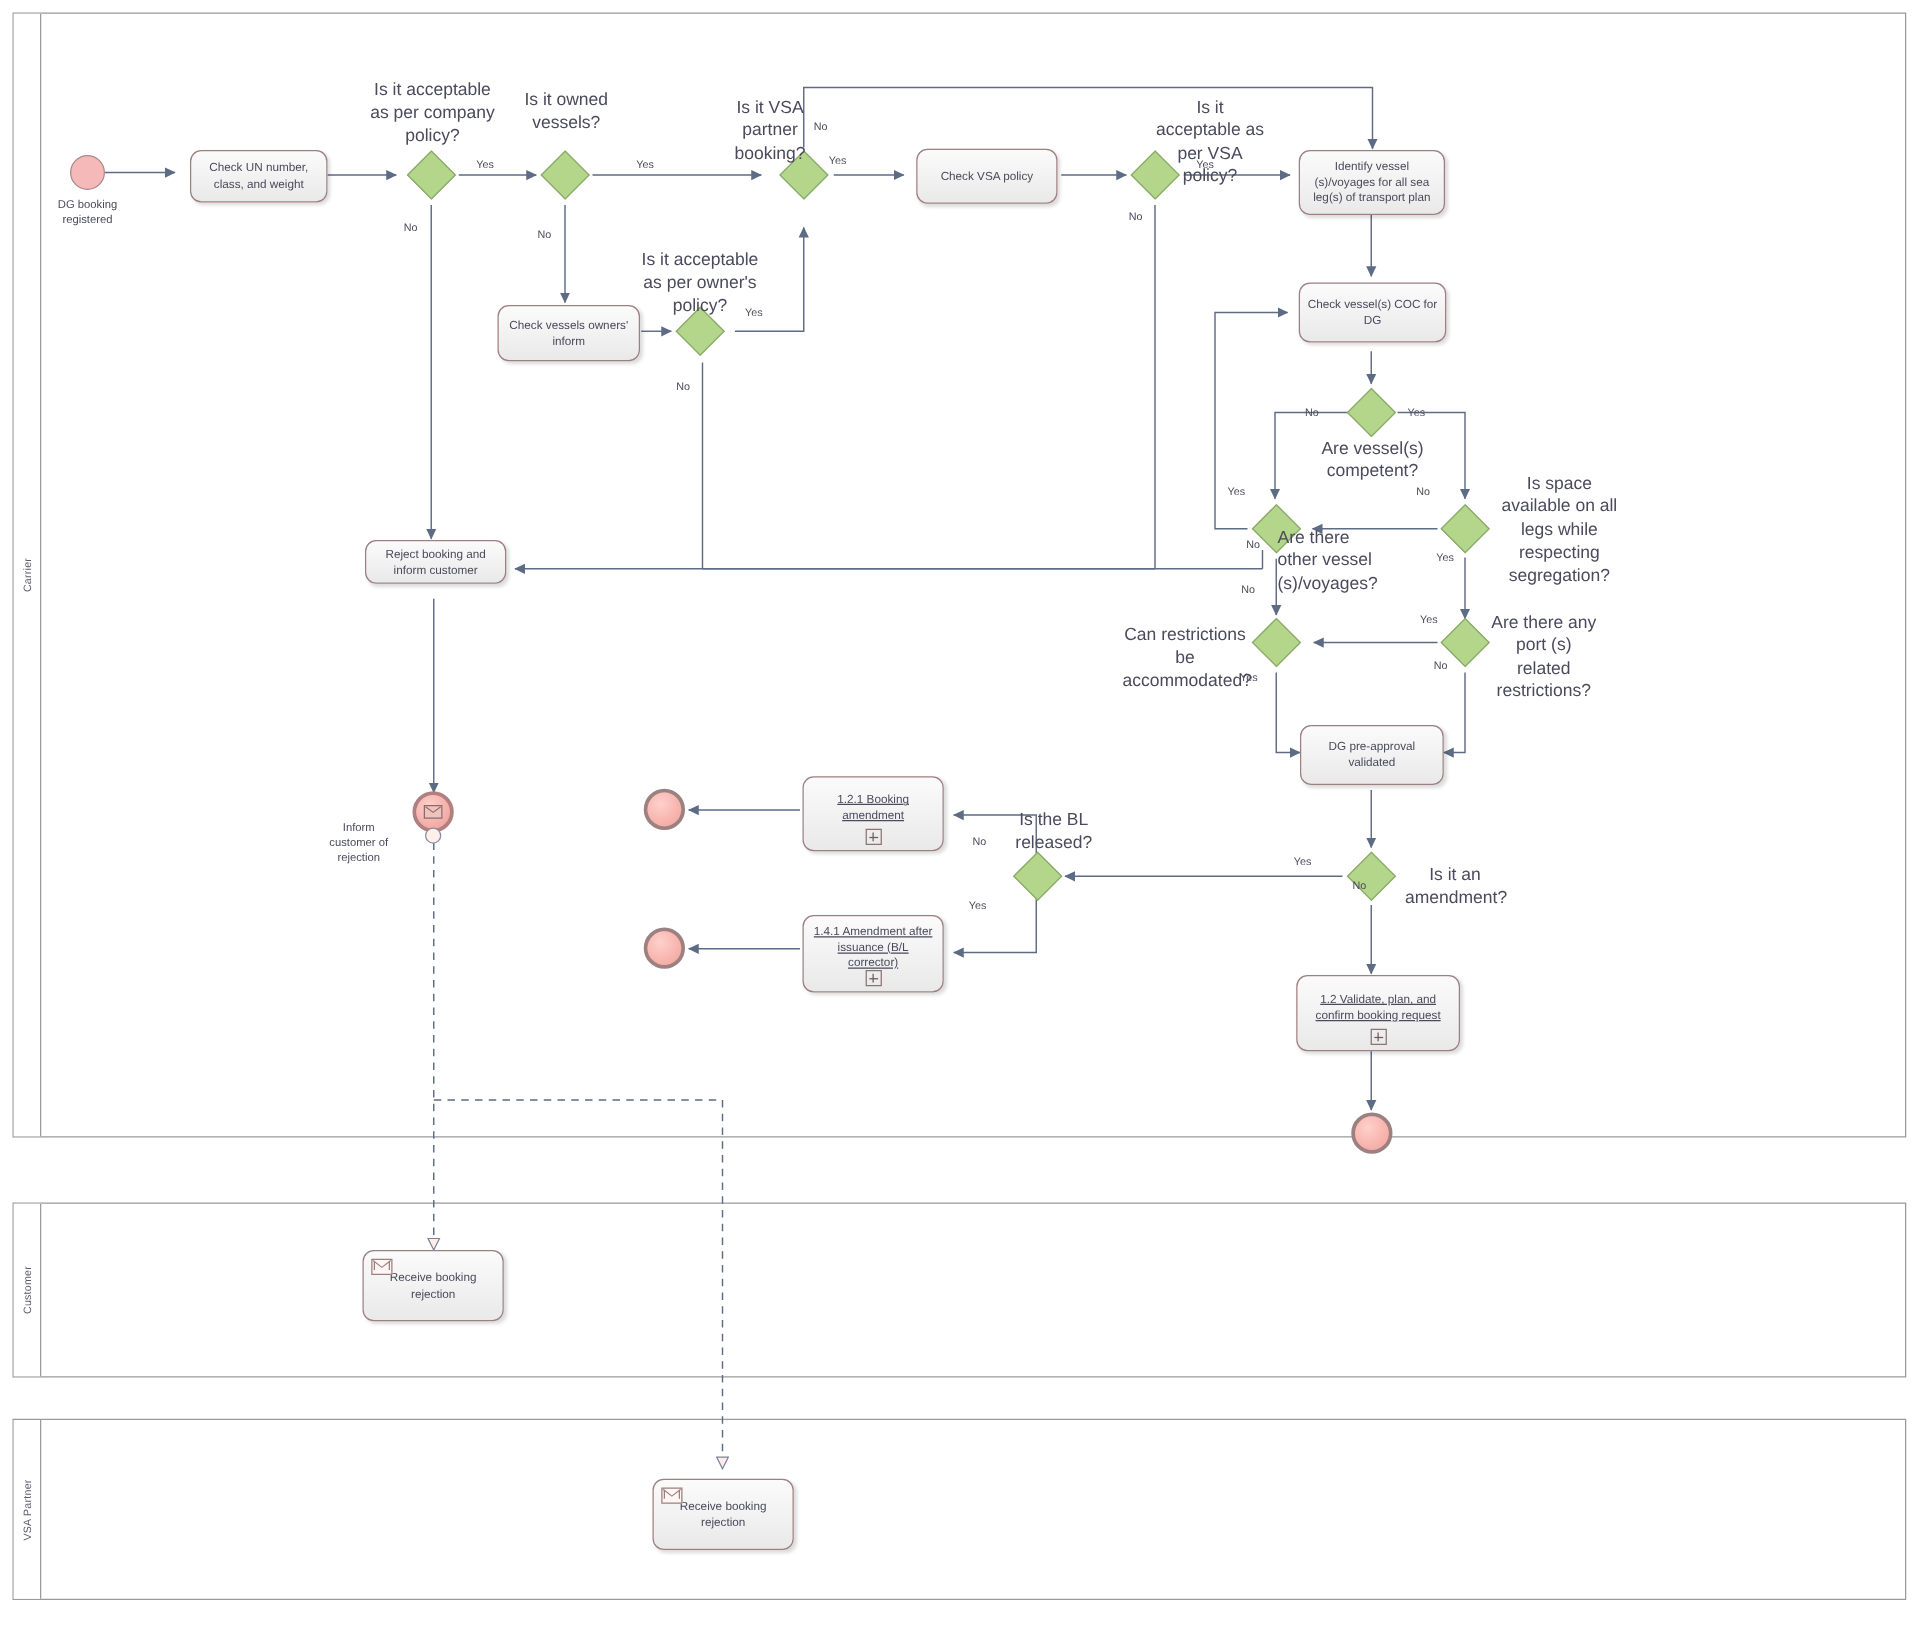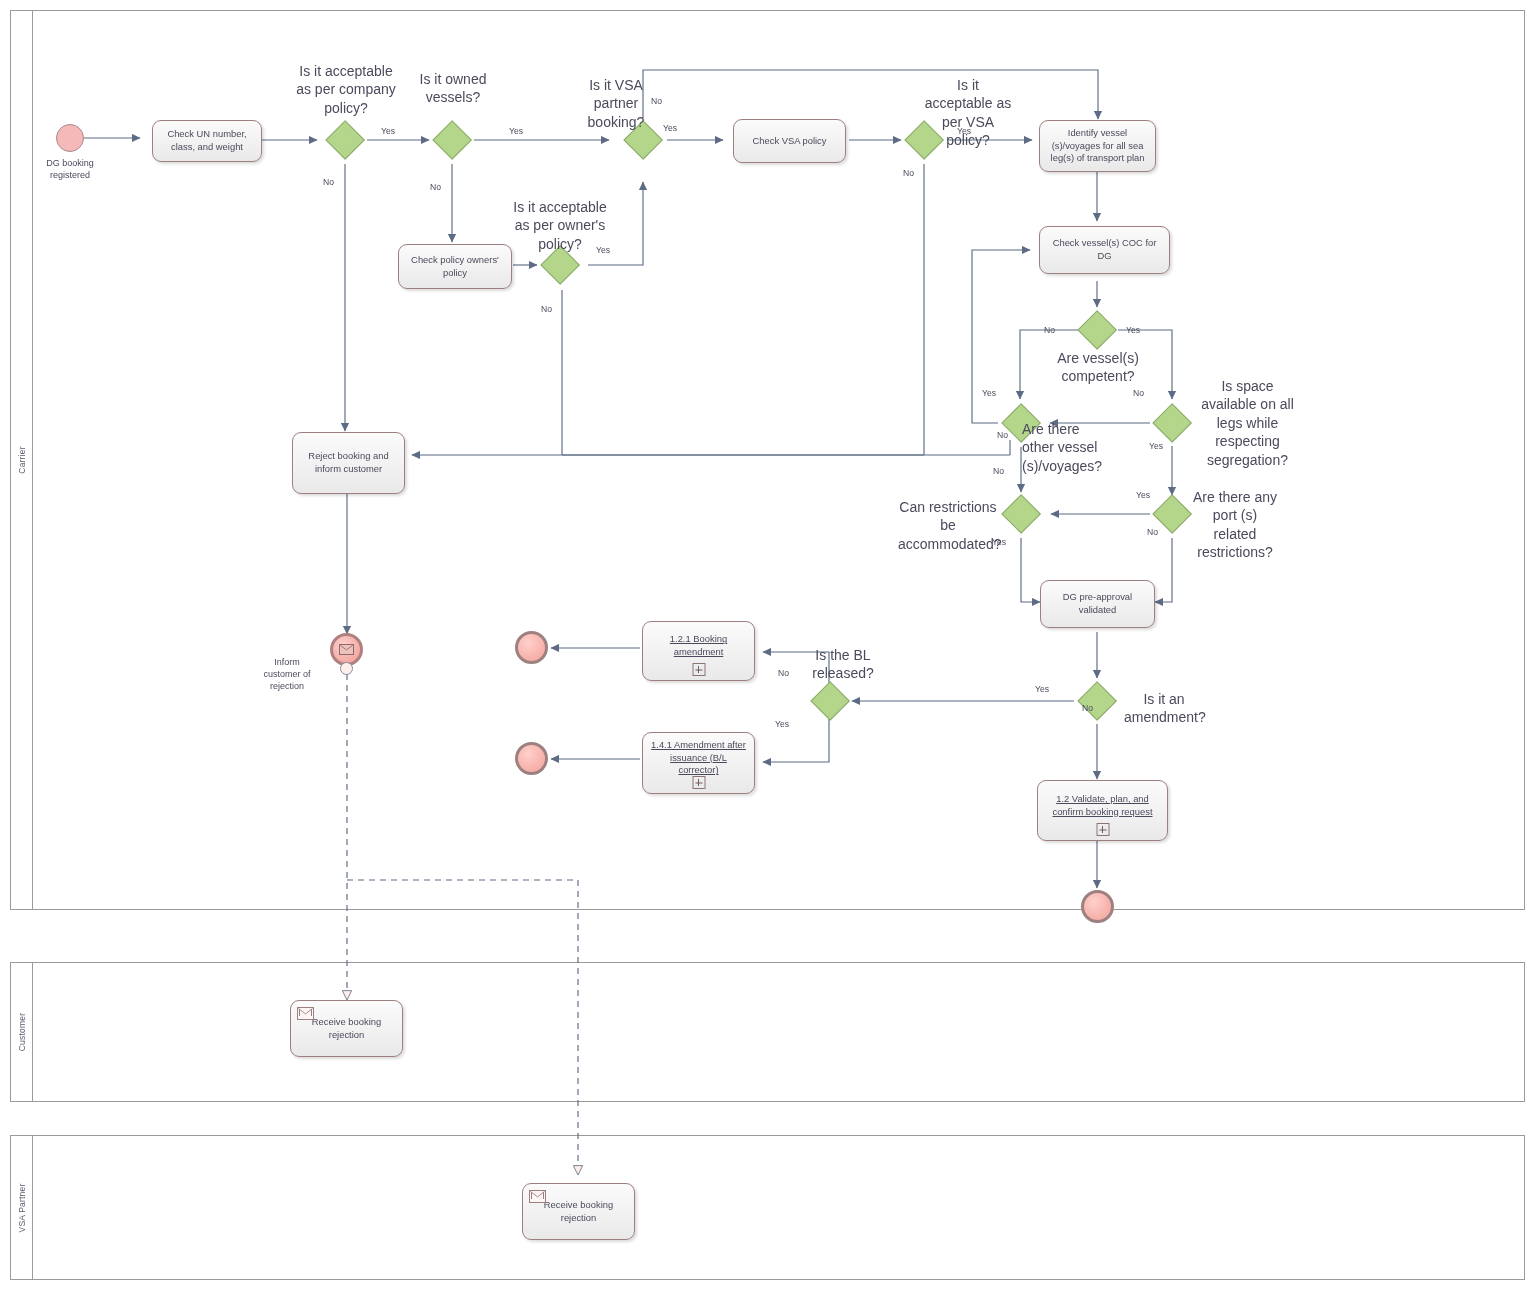--- a/index.html
+++ b/index.html
@@ -195,36 +195,36 @@
 
   <div class="node event ev-end" style="left:515px;top:631px;width:33px;height:33px;"></div>
   <div class="node event ev-end" style="left:515px;top:742px;width:33px;height:33px;"></div>
   <div class="node event ev-end" style="left:1081px;top:890px;width:33px;height:33px;"></div>
 
   <div class="node task" style="left:152px;top:120px;width:110px;height:42px;">
     <span class="tlabel">Check UN number, class, and weight</span>
   </div>
 
   <div class="node task" style="left:398px;top:244px;width:114px;height:45px;">
-    <span class="tlabel">Check policy owners' policy</span>
+    <span class="tlabel">Check vessels owners' inform</span>
   </div>
 
   <div class="node task" style="left:733px;top:119px;width:113px;height:44px;">
     <span class="tlabel">Check VSA policy</span>
   </div>
 
   <div class="node task" style="left:1039px;top:120px;width:117px;height:52px;">
     <span class="tlabel">Identify vessel (s)/voyages for all sea leg(s) of transport plan</span>
   </div>
 
-  <div class="node task" style="left:1039px;top:226px;width:131px;height:48px;">
+  <div class="node task" style="left:1039px;top:226px;width:118px;height:48px;">
     <span class="tlabel">Check vessel(s) COC for DG</span>
   </div>
 
-  <div class="node task" style="left:292px;top:432px;width:113px;height:62px;">
+  <div class="node task" style="left:292px;top:432px;width:113px;height:35px;">
     <span class="tlabel">Reject booking and inform customer</span>
   </div>
 
   <div class="node task" style="left:1040px;top:580px;width:115px;height:48px;">
     <span class="tlabel">DG pre-approval validated</span>
   </div>
 
   <div class="node task has-marker" style="left:642px;top:621px;width:113px;height:60px;">
     <span class="tlabel">1.2.1 Booking amendment</span>
     <span class="sub-marker"></span>

